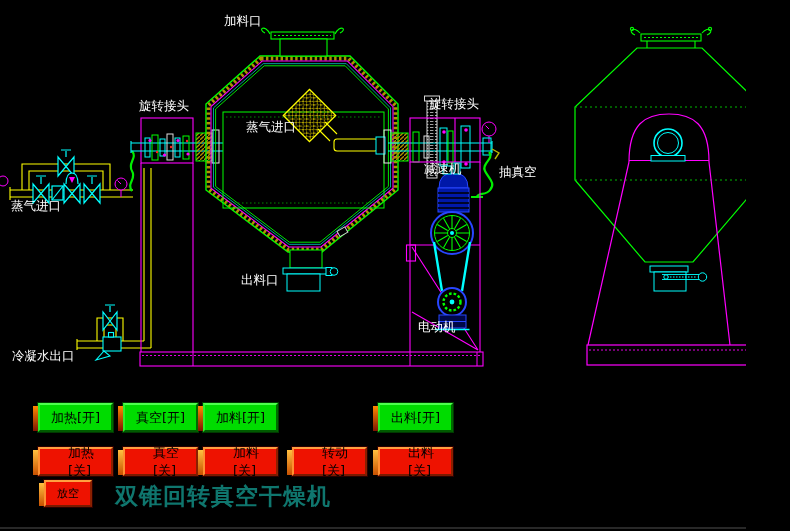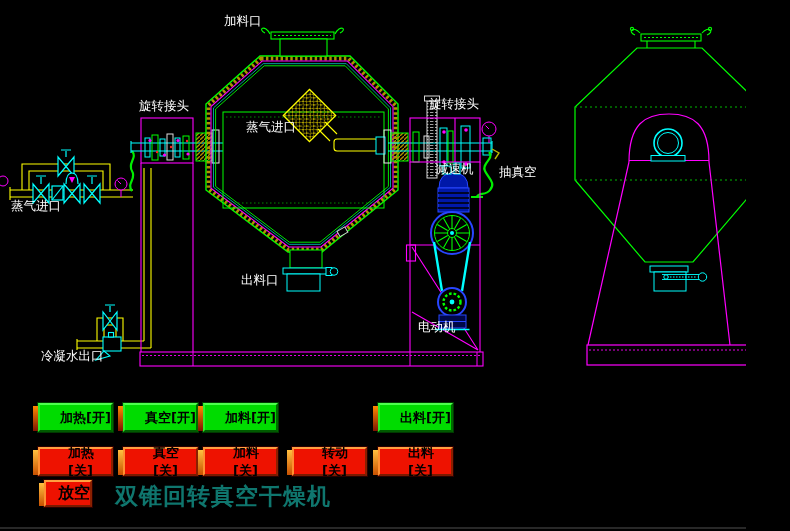--- a/index.html
+++ b/index.html
@@ -3,32 +3,32 @@
 <meta charset="utf-8">
 <style>
   html,body{margin:0;padding:0;background:#000;}
   #screen{position:relative;width:746px;height:531px;background:#000;overflow:hidden;
           font-family:"DejaVu Sans","Liberation Sans",sans-serif;}
   svg{position:absolute;left:0;top:0;}
   .lbl{position:absolute;color:#fff;font-size:12.5px;line-height:1;white-space:nowrap;}
   .title{position:absolute;left:115px;top:481px;color:#0f766e;font-weight:bold;font-size:23px;
          letter-spacing:1px;white-space:nowrap;}
   .btn{position:absolute;width:75px;height:29px;box-sizing:border-box;cursor:pointer;
-       display:flex;align-items:center;justify-content:flex-end;
-       font-weight:bold;font-size:13px;color:#000;}
+       display:flex;align-items:center;justify-content:center;
+       font-weight:normal;font-size:13px;color:#000;}
   .btn::before{content:"";position:absolute;left:-7px;top:1px;width:5px;height:100%;}
   .btn.on{background:#00dc00;border:2px solid;border-color:#4dff4d #006a00 #005a00 #2bee2b;
           outline:1px solid #013a01;}
   .btn.on::before{background:linear-gradient(#ff8800,#7e1500);}
   .btn.off{background:#ee1200;border:2px solid;border-color:#ffa040 #8a2000 #7a1a00 #ff9030;
            outline:1px solid #2a0000;}
   .btn.off::before{background:linear-gradient(#ffc040,#c85000);}
   .row-on{top:403px;}
   .row-off{top:447px;padding-left:28px;}
-  .vent{width:48px;height:27px;top:480px;left:44px;font-size:16px;}
+  .vent{width:48px;height:27px;top:480px;left:44px;font-size:11px;}
   .bottom-line{position:absolute;left:0;top:527px;width:790px;height:2px;background:#282828;}
 </style>
 </head>
 <body>
 
 <div id="screen">
 
 <svg width="790" height="400" viewBox="0 0 790 400">
   <defs>
     <pattern id="hy" width="4" height="4" patternUnits="userSpaceOnUse">
@@ -248,25 +248,25 @@
       <circle cx="666" cy="277" r="2.2"></circle>
     </g>
   </g>
 </svg>
 
 <div class="lbl" style="left:224px;top:15px">加料口</div>
 <div class="lbl" style="left:139px;top:100px">旋转接头</div>
 <div class="lbl" style="left:246px;top:121px">蒸气进口</div>
 <div class="lbl" style="left:429px;top:98px">旋转接头</div>
 <div class="lbl" style="left:499px;top:166px">抽真空</div>
-<div class="lbl" style="left:436px;top:163px">减速机</div>
+<div class="lbl" style="left:424px;top:163px">减速机</div>
 <div class="lbl" style="left:241px;top:274px">出料口</div>
 <div class="lbl" style="left:418px;top:321px">电动机</div>
 <div class="lbl" style="left:11px;top:200px">蒸气进口</div>
-<div class="lbl" style="left:41px;top:350px">冷凝水出口</div>
+<div class="lbl" style="left:12px;top:350px">冷凝水出口</div>
 
 <div class="btn on row-on" style="left:38px">
       <span>加热[开]</span>
     </div>
 <div class="btn on row-on" style="left:123px">
       <span>真空[开]</span>
     </div>
 <div class="btn on row-on" style="left:203px">
       <span>加料[开]</span>
     </div>

